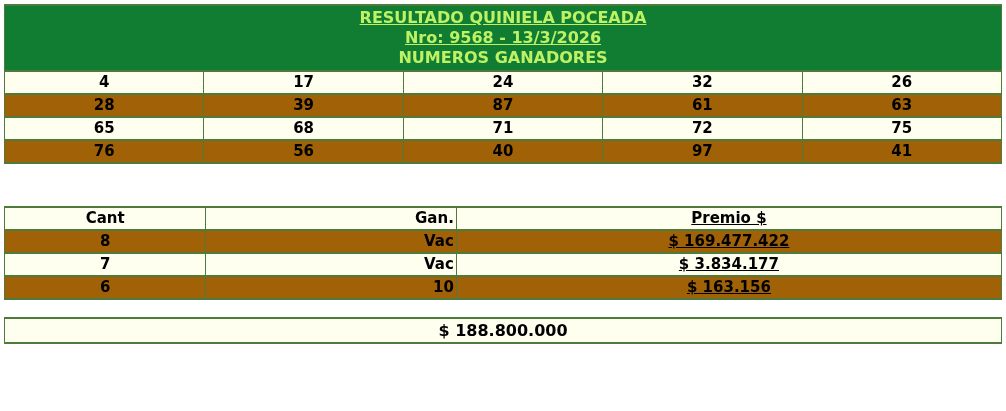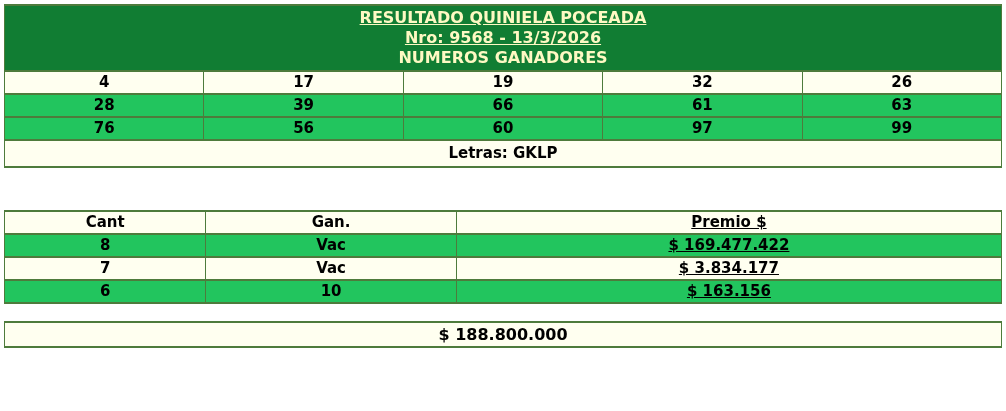--- a/index.html
+++ b/index.html
@@ -28,39 +28,39 @@
     font-weight: bold;
     color: #000000;
     font-size: 15px;
     padding: 1px 2px;
     line-height: 19px;
     overflow: hidden;
     white-space: nowrap;
   }
   td.green-head {
     background: #117D33;
-    color: #fef9c3;
+    color: #bef264;
     font-size: 16px;
     padding: 2px 0;
     line-height: 20px;
     border-width: 2px 1px;
   }
   .green-head .u {
     text-decoration: underline;
   }
   tr.row-cream td  { background: #FFFFF0; }
-  tr.row-green td  { background: #22c55e; }
+  tr.row-green td  { background: #a16207; }
   td.letras {
     background: #FFFFF0;
     padding: 3px 0;
   }
   .gap-large { height: 42px; }
   .gap-small { height: 17px; }
   .prize-tbl td.c-cant   { width: 20%; }
-  .prize-tbl td.c-gan    { width: 25%; }
+  .prize-tbl td.c-gan    { width: 25%; text-align: right; }
   .prize-tbl td.c-premio { width: 55%; text-decoration: underline; }
   td.amount {
     font-size: 16px;
     padding: 2px 0;
   }
 </style>
 </head>
 <body>
 
 <div class="page">
@@ -70,40 +70,44 @@
       <tr>
         <td class="green-head" colspan="5">
           <div class="u">RESULTADO QUINIELA POCEADA</div>
           <div class="u">Nro: 9568 - 13/3/2026</div>
           <div>NUMEROS GANADORES</div>
         </td>
       </tr>
       <tr class="row-cream">
         <td>4</td>
         <td>17</td>
-        <td>19</td>
+        <td>24</td>
         <td>32</td>
         <td>26</td>
       </tr>
       <tr class="row-green">
         <td>28</td>
         <td>39</td>
-        <td>66</td>
+        <td>87</td>
         <td>61</td>
         <td>63</td>
+      </tr>
+      <tr class="row-cream">
+        <td>65</td>
+        <td>68</td>
+        <td>71</td>
+        <td>72</td>
+        <td>75</td>
       </tr>
       <tr class="row-green">
         <td>76</td>
         <td>56</td>
-        <td>60</td>
+        <td>40</td>
         <td>97</td>
-        <td>99</td>
-      </tr>
-      <tr>
-        <td class="letras" colspan="5">Letras: GKLP</td>
+        <td>41</td>
       </tr>
     </tbody>
   </table>
 
   <div class="gap-large"></div>
 
   <table class="prize-tbl">
     <tbody>
       <tr class="row-cream">
         <td class="c-cant">Cant</td>

